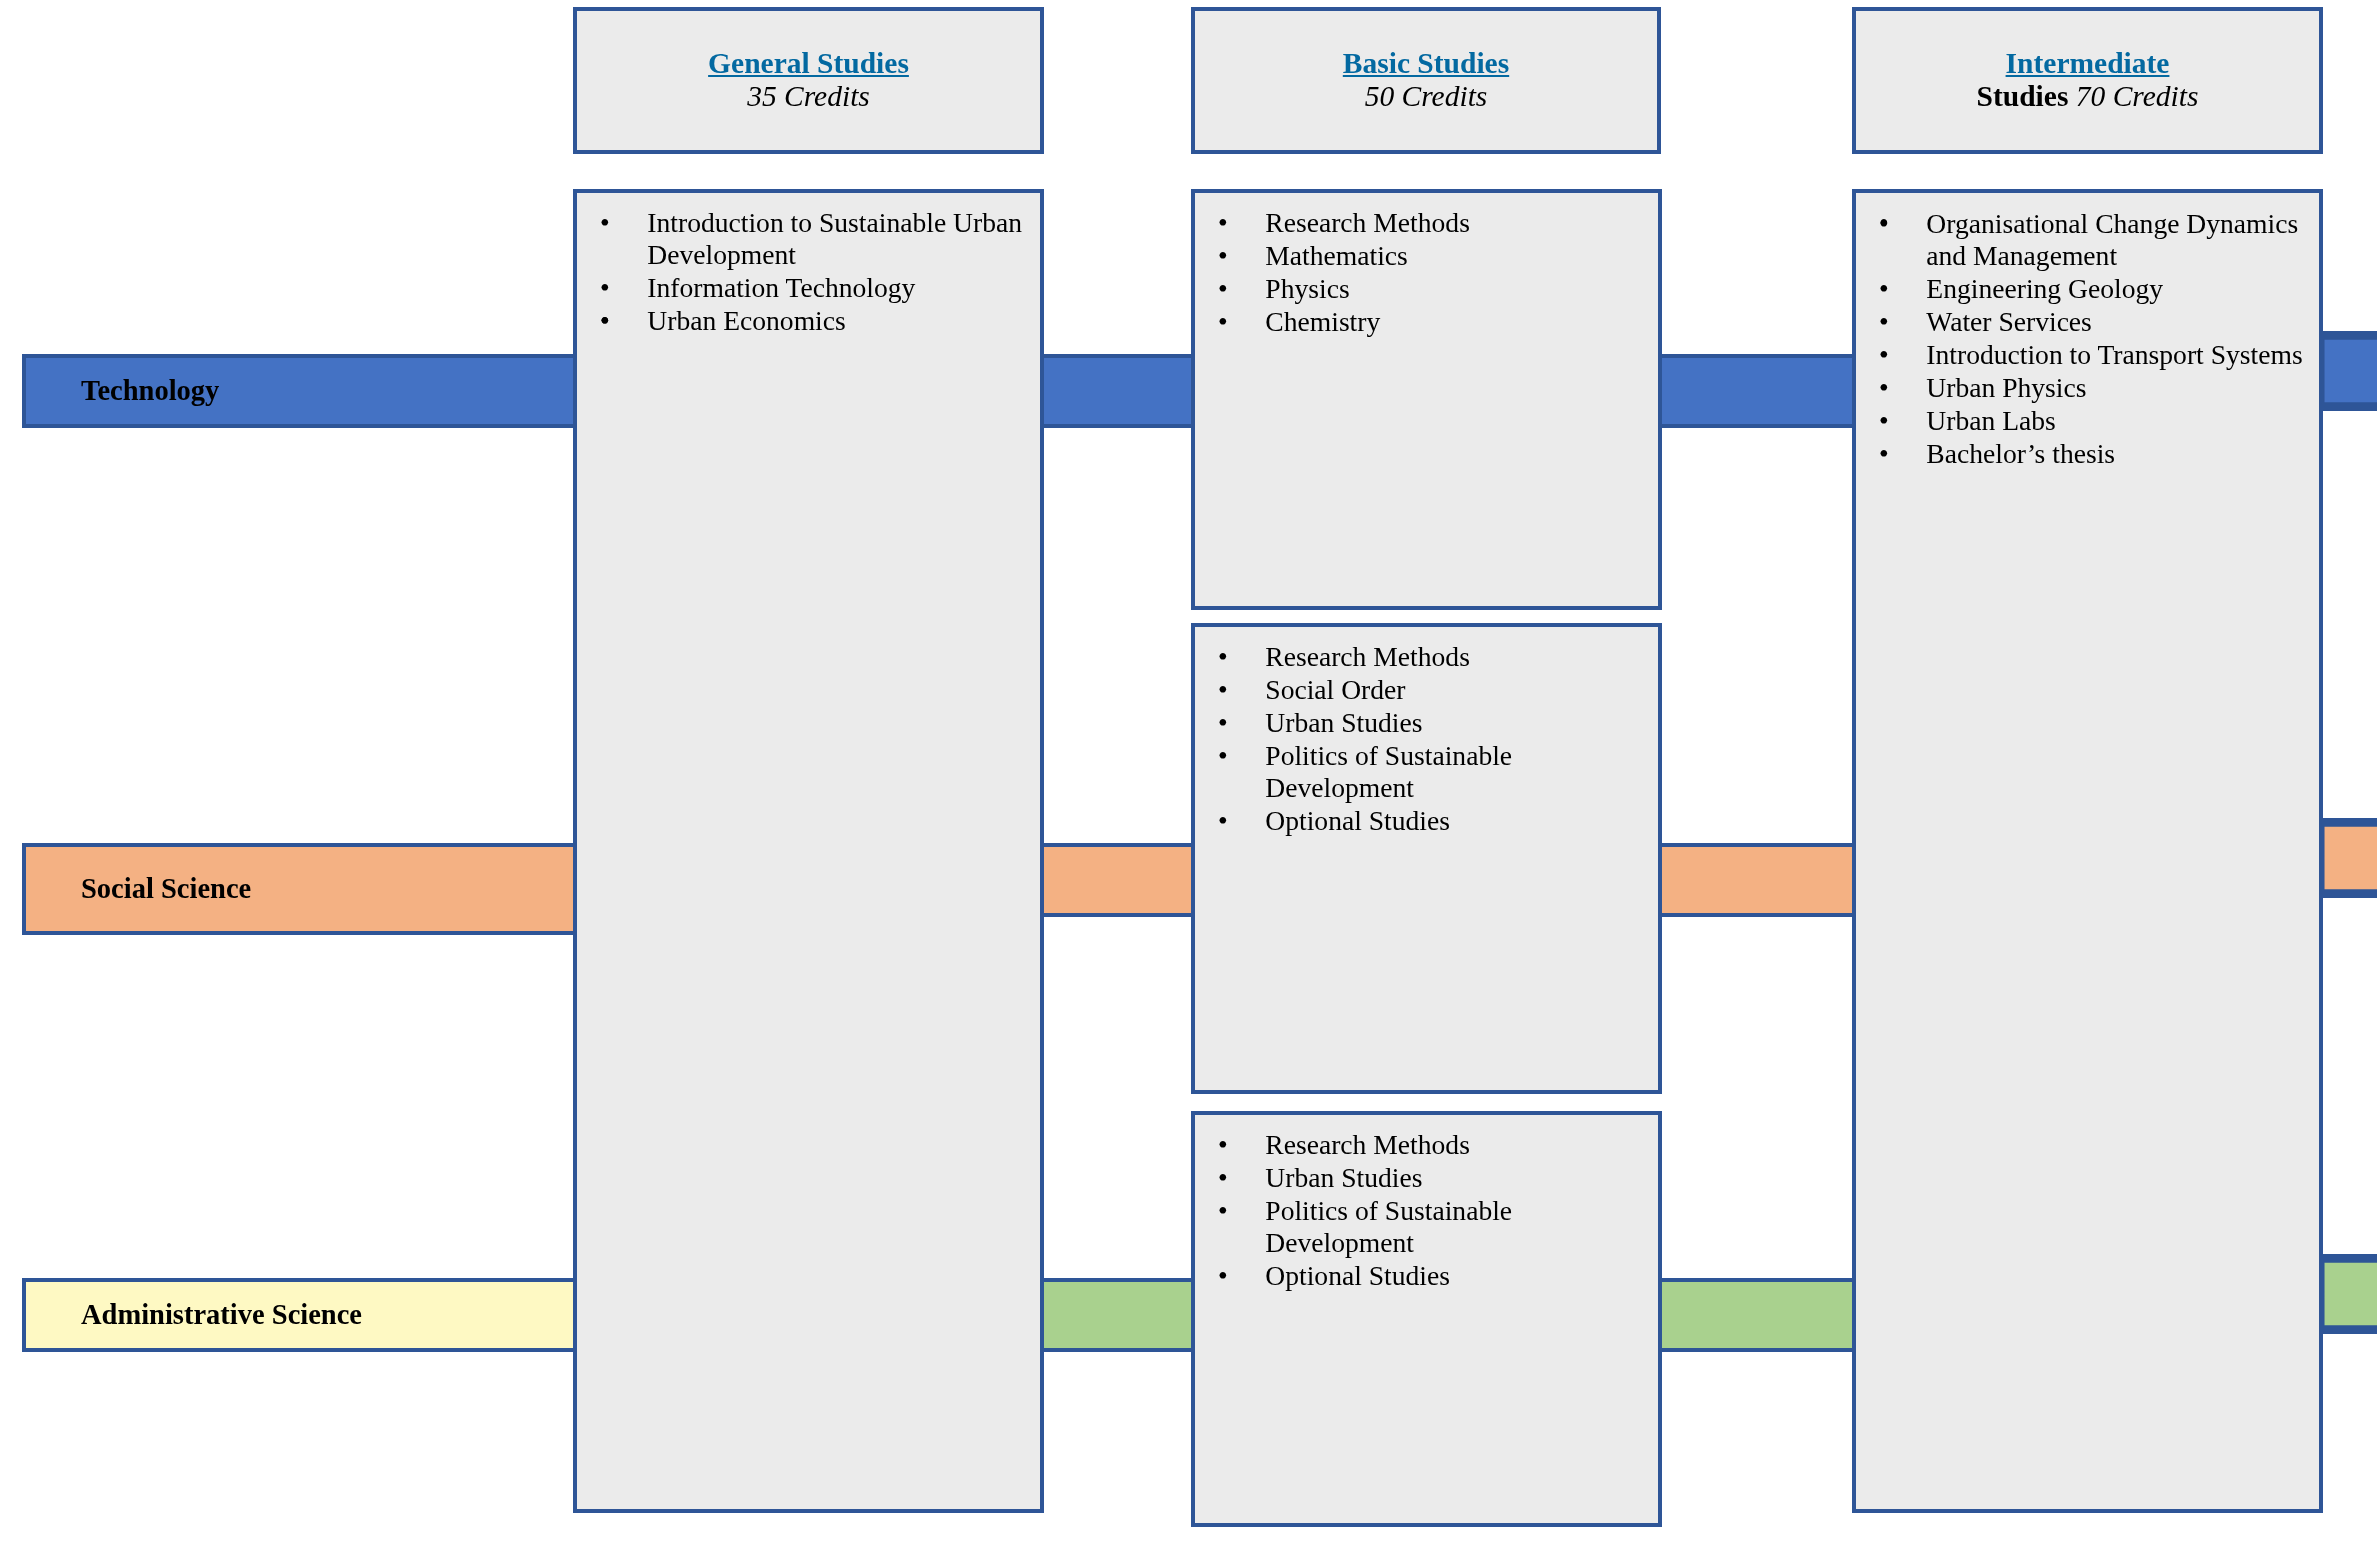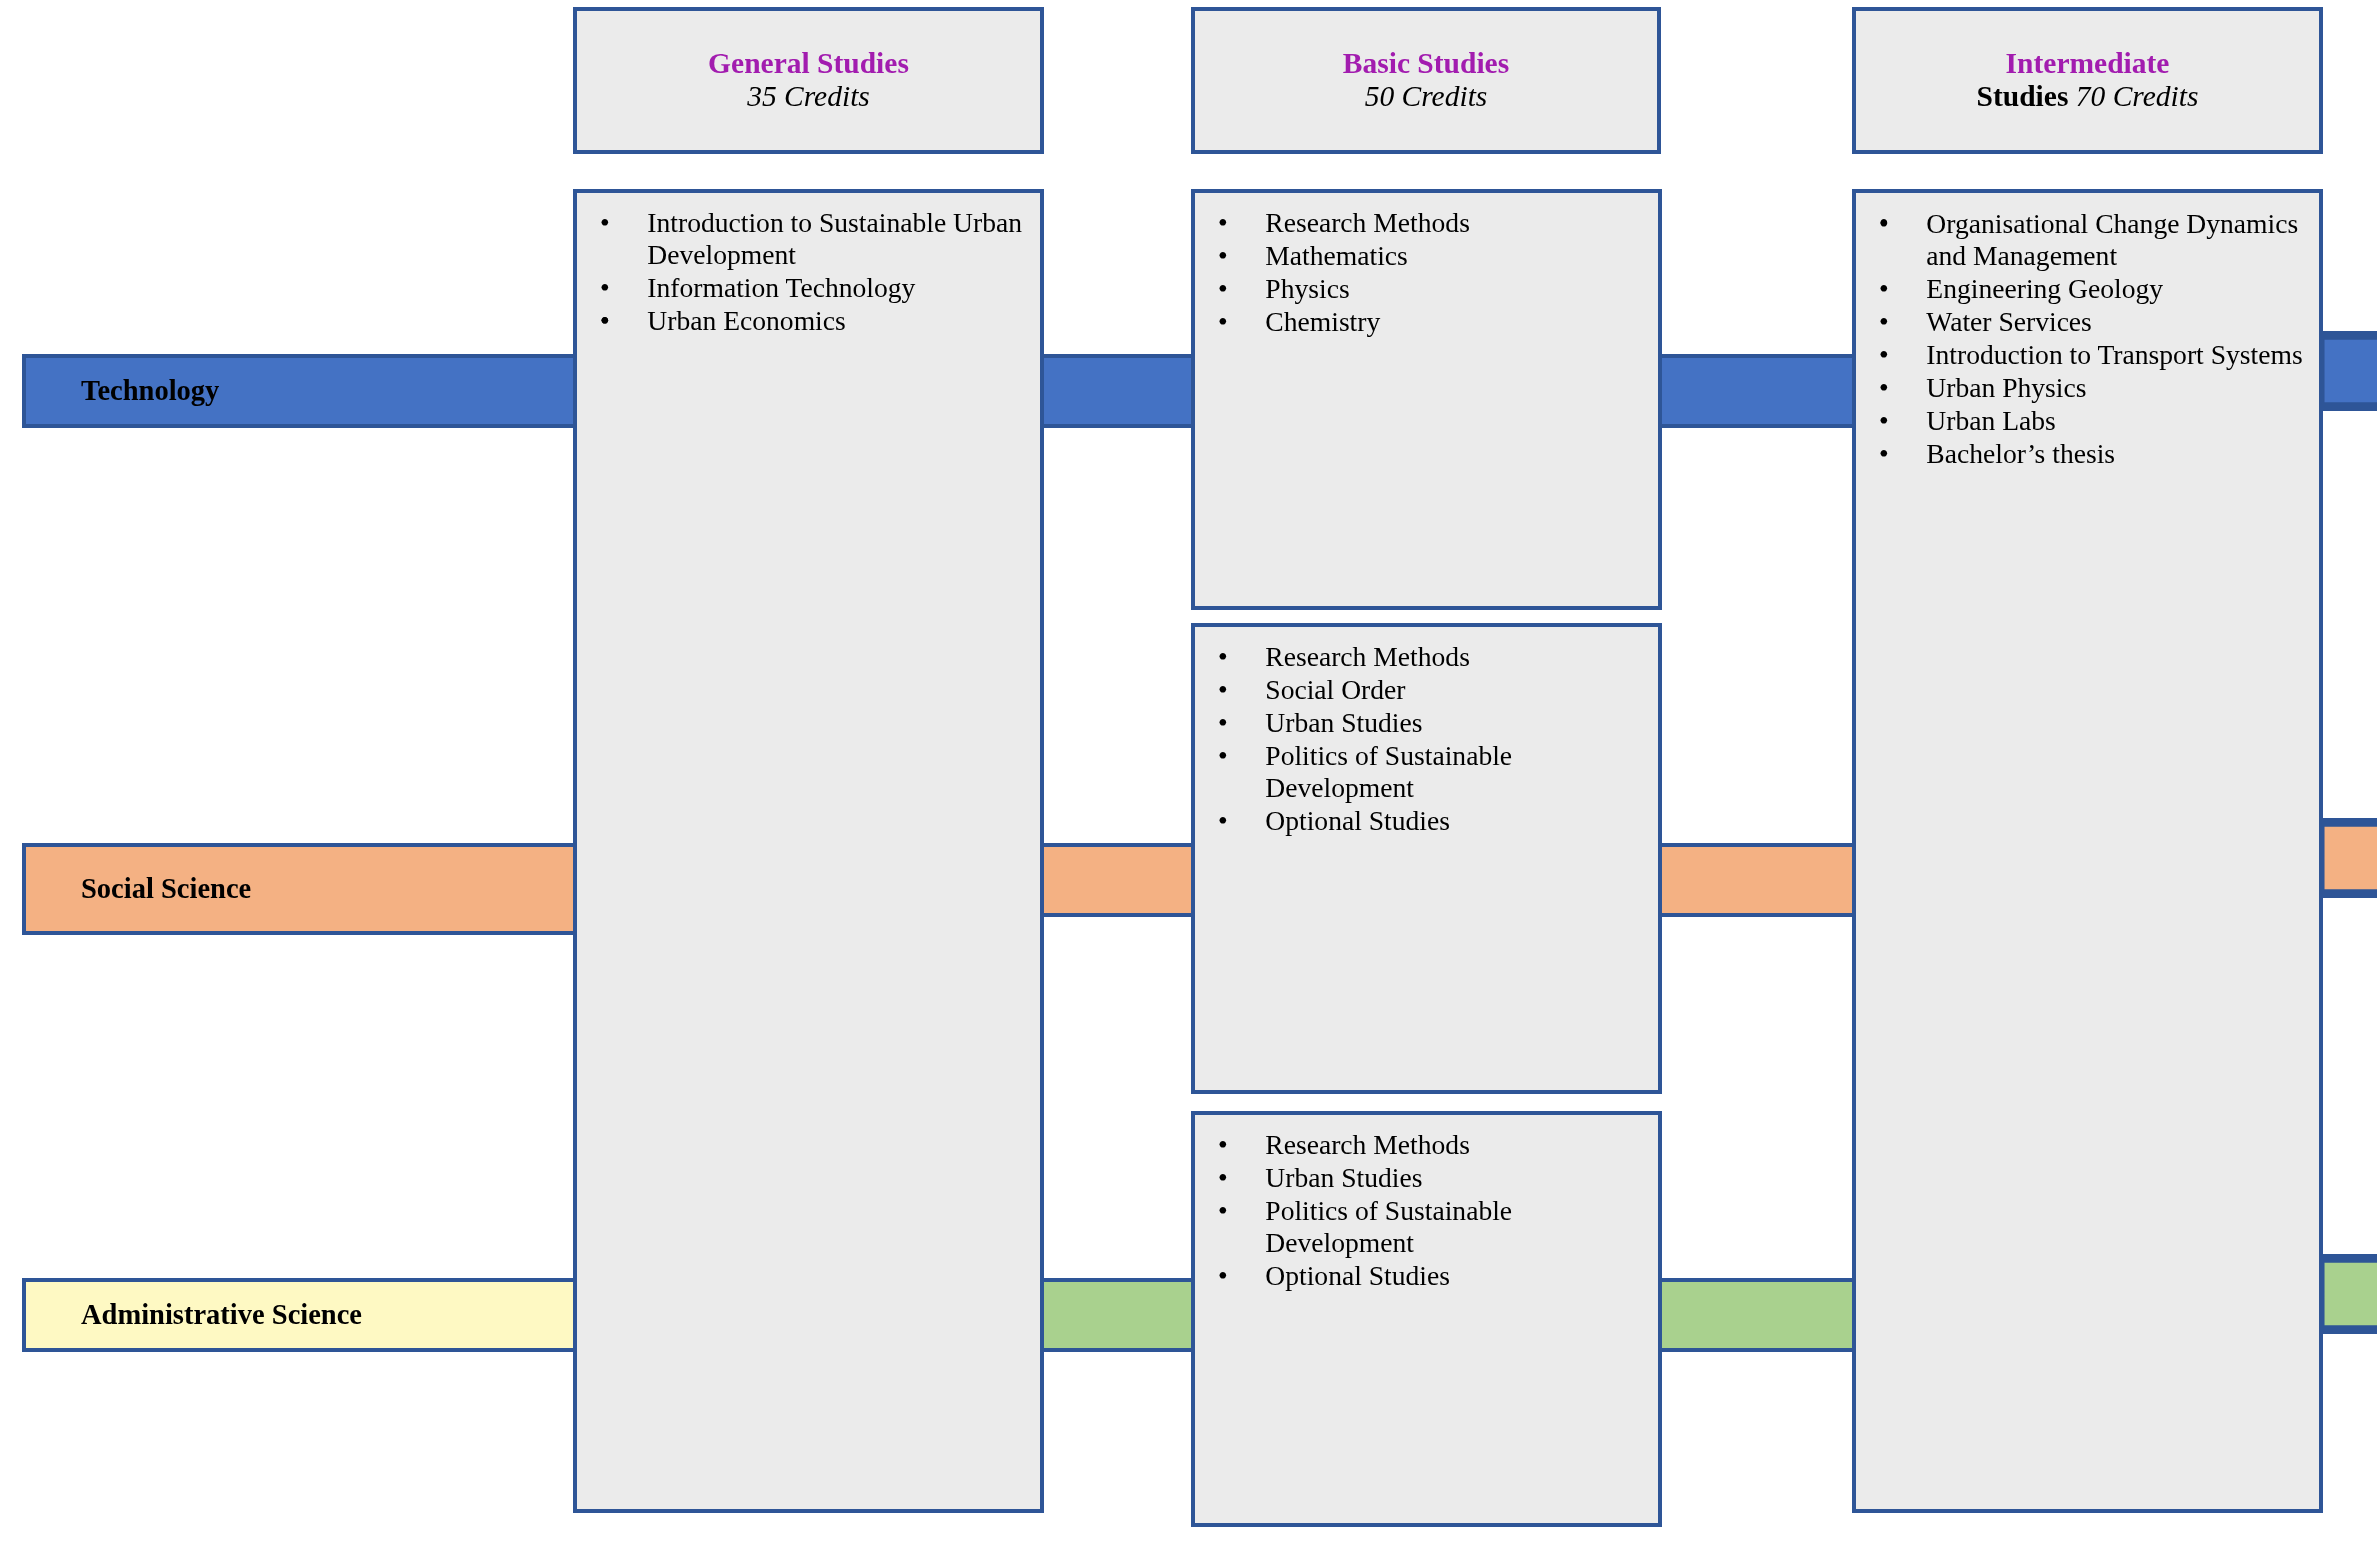--- a/index.html
+++ b/index.html
@@ -18,23 +18,24 @@
     flex-direction:column;
     align-items:center;
     justify-content:center;
     padding:2.9px 8.6px;
     z-index:6;
   }
   .hdr-l1{
     font-weight:bold;
     font-size:29.5px;
     line-height:1.12;
-    color:#a21caf;
+    color:#0369a1;
     white-space:nowrap;
     text-align:left;
+    text-decoration:underline;
   }
   .hdr-l2{
     font-size:29.5px;
     line-height:1.12;
     color:#000;
     white-space:nowrap;
     text-align:center;
   }
   .hdr-l2 .bld{font-weight:bold;font-style:normal;}
   .hdr-l2 .itl{font-style:italic;}

